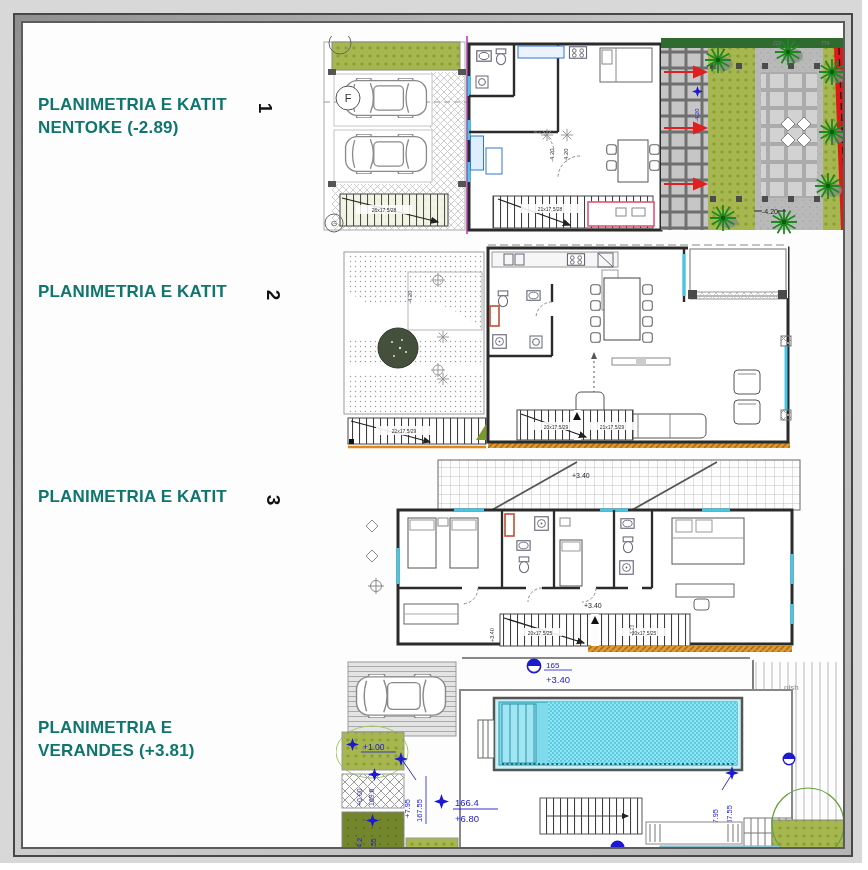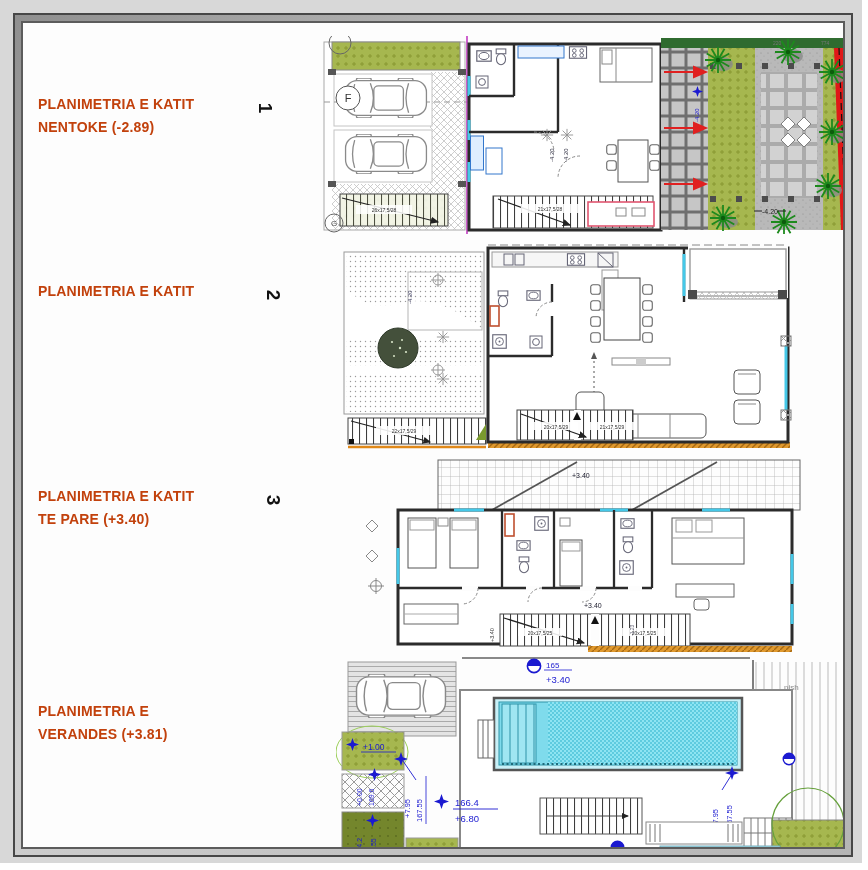--- a/index.html
+++ b/index.html
@@ -3,21 +3,21 @@
 <meta charset="utf-8">
 <style>
   html,body{margin:0;padding:0;background:#fff;}
   #stage{position:relative;width:868px;height:870px;overflow:hidden;background:#fff;
          font-family:"Liberation Sans",sans-serif;}
   .bg-gray{position:absolute;left:0;top:0;width:862px;height:863px;background:#d8d8d8;}
   .frame-outer{position:absolute;left:13px;top:13px;width:836px;height:840px;
     border:2px solid #474747;background:linear-gradient(135deg,#8f8f8f,#cfcfcf 45%,#b5b5b5);}
   .sheet{position:absolute;left:6px;top:6px;right:6px;bottom:6px;border:2px solid #5c5c5c;
     background:#fdfdfd;overflow:hidden;}
-  .ttl{position:absolute;width:260px;color:#c2410c;font-weight:bold;font-size:14px;
+  .ttl{position:absolute;width:260px;color:#0f766e;font-weight:bold;font-size:17px;
     line-height:23px;letter-spacing:.2px;}
   .num{position:absolute;color:#111;font-weight:bold;font-size:19px;transform:rotate(90deg);}
   .plan{position:absolute;}
   svg text{font-family:"Liberation Sans",sans-serif;}
   .t5{font-size:5px;fill:#333;}
   .t6{font-size:6px;}
   .blu{fill:#1b1ad0;}
 </style>
 </head>
 <body>
@@ -33,25 +33,24 @@
    </div>
    <div class="num" style="left:237px;top:74px;">1</div>
 
    <div class="ttl" style="left:15px;top:257px;">
      <div>PLANIMETRIA E KATIT</div>
    </div>
    <div class="num" style="left:245px;top:261px;">2</div>
 
    <div class="ttl" style="left:15px;top:462px;">
      <div>PLANIMETRIA E KATIT</div>
-     <div>TE PARE (+3.40)</div>
    </div>
    <div class="num" style="left:245px;top:466px;">3</div>
 
-   <div class="ttl" style="left:15px;top:677px;">
+   <div class="ttl" style="left:15px;top:693px;">
      <div>PLANIMETRIA E</div>
      <div>VERANDES (+3.81)</div>
    </div>
 
    <svg width="0" height="0" style="position:absolute">
     <defs>
      <pattern id="lawn" width="8" height="8" patternUnits="userSpaceOnUse">
        <rect width="8" height="8" fill="#a6b74f"></rect>
               <path d="M4 2V6 M2 4H6" stroke="#86952f" stroke-width=".9"></path>
             </pattern>

